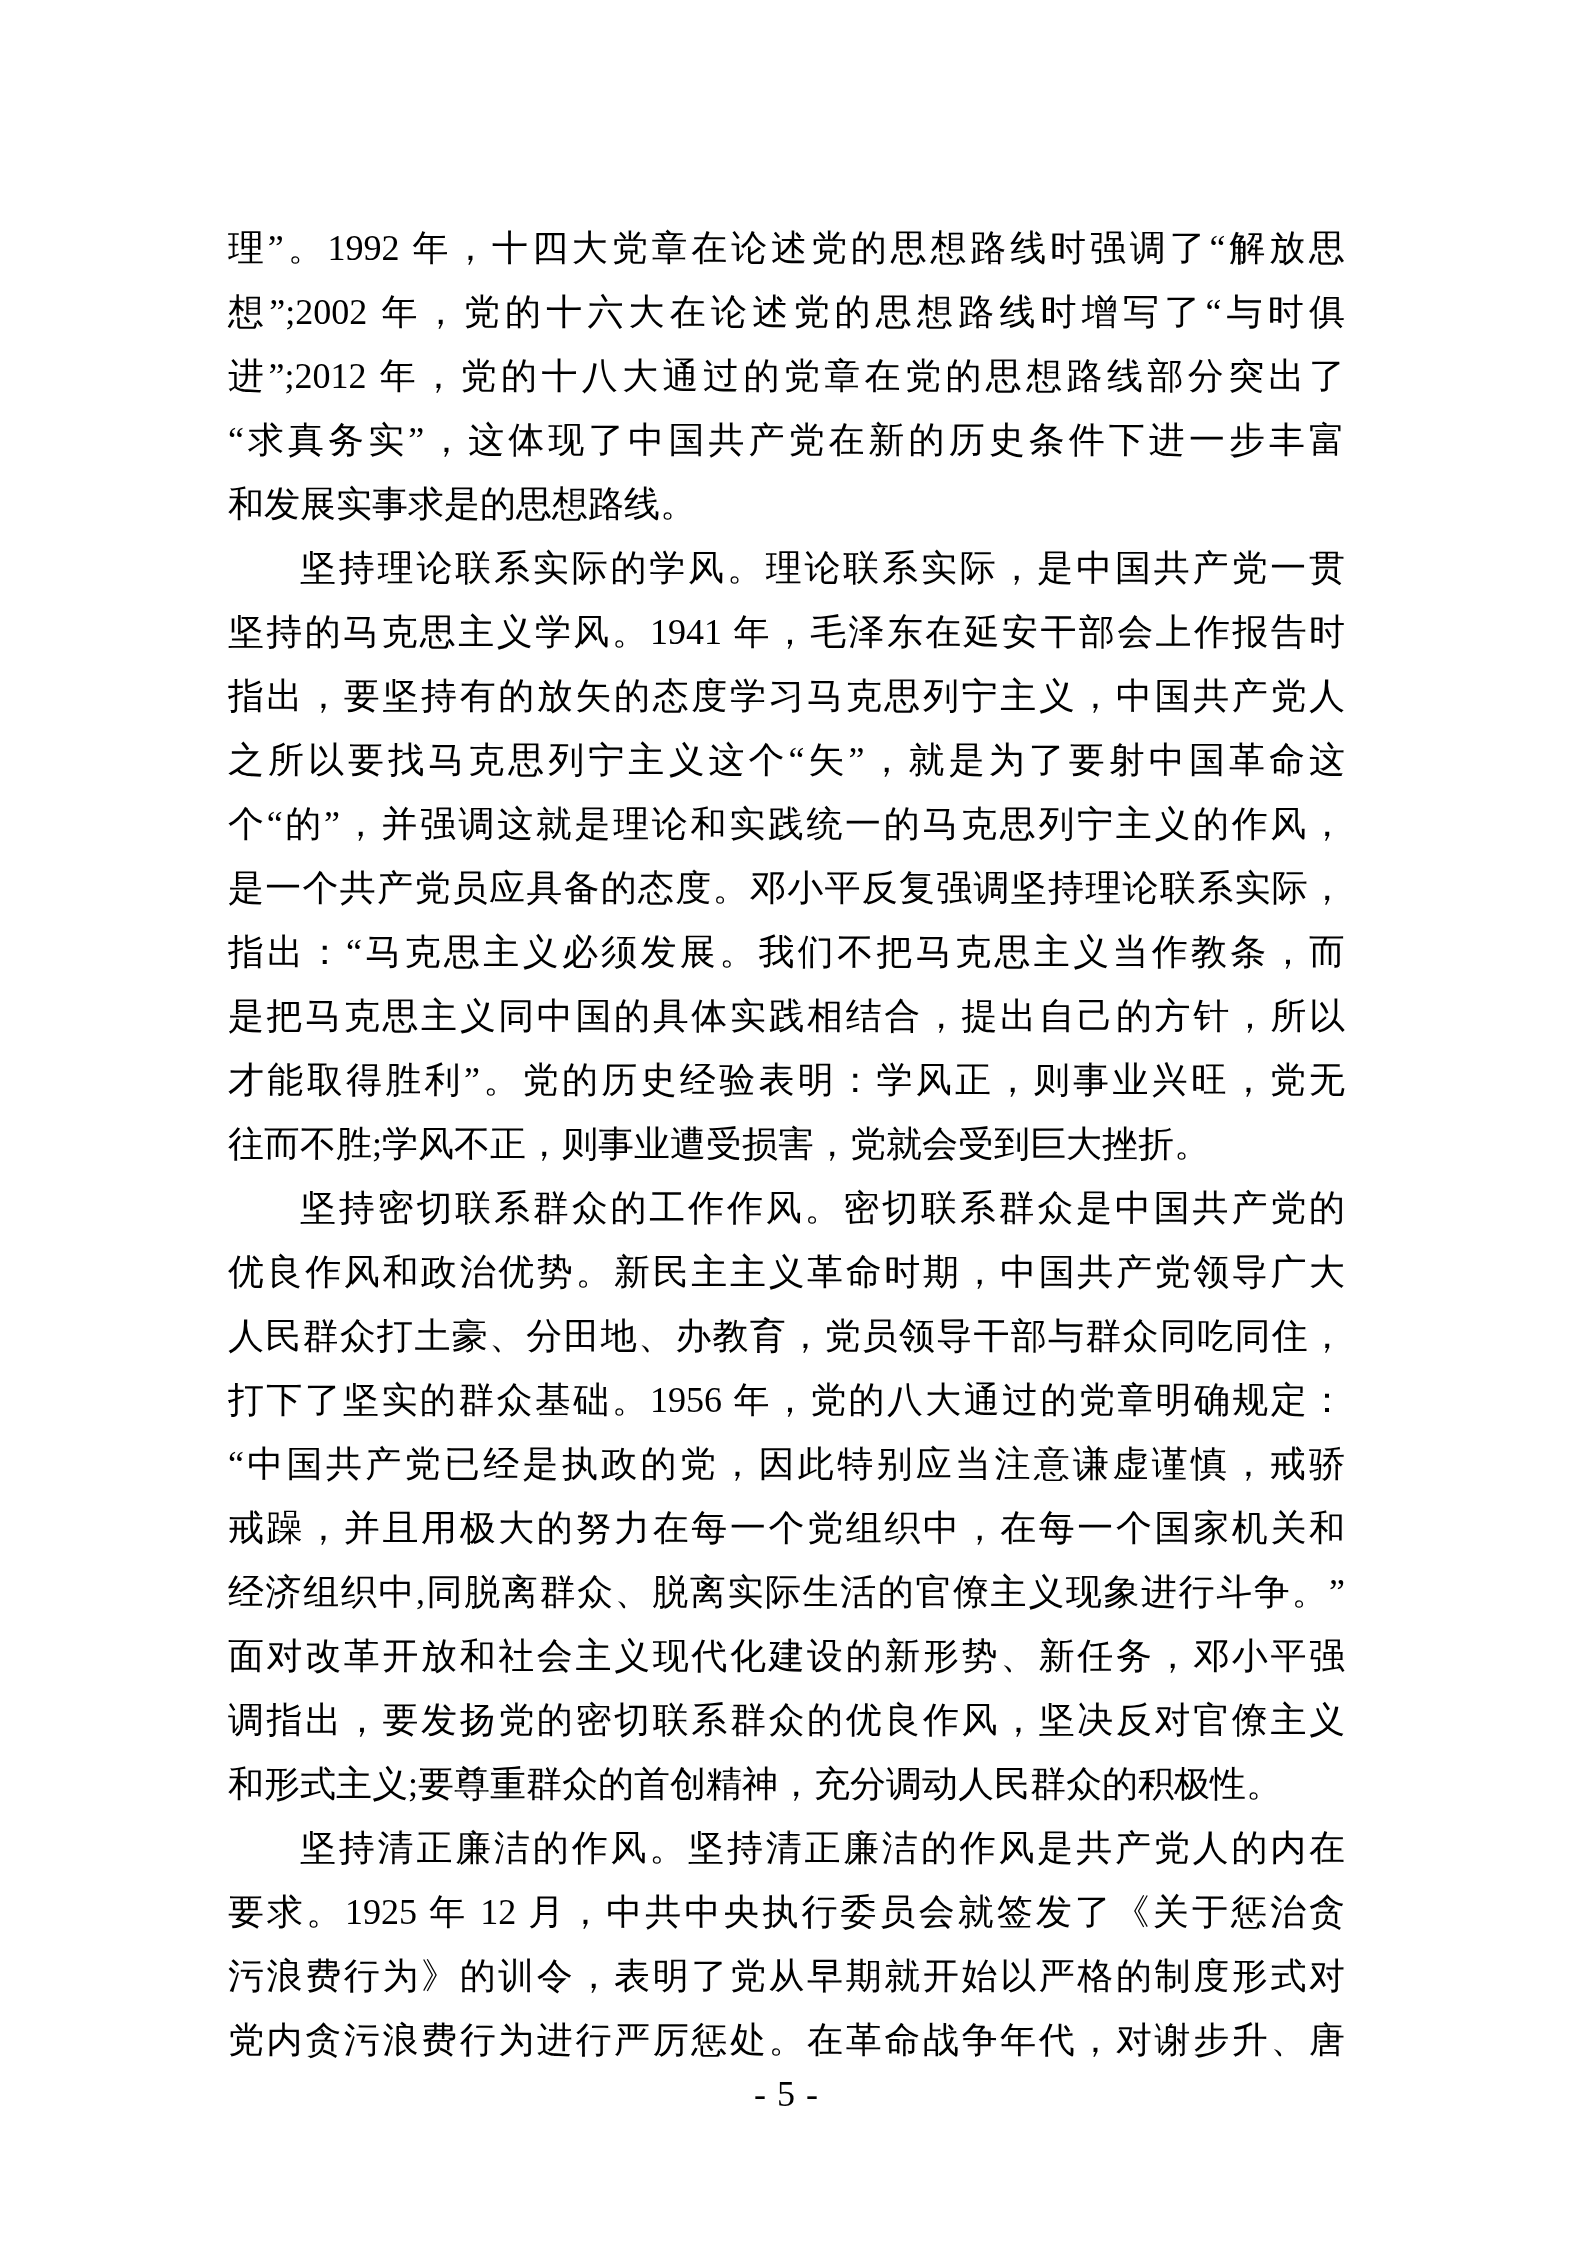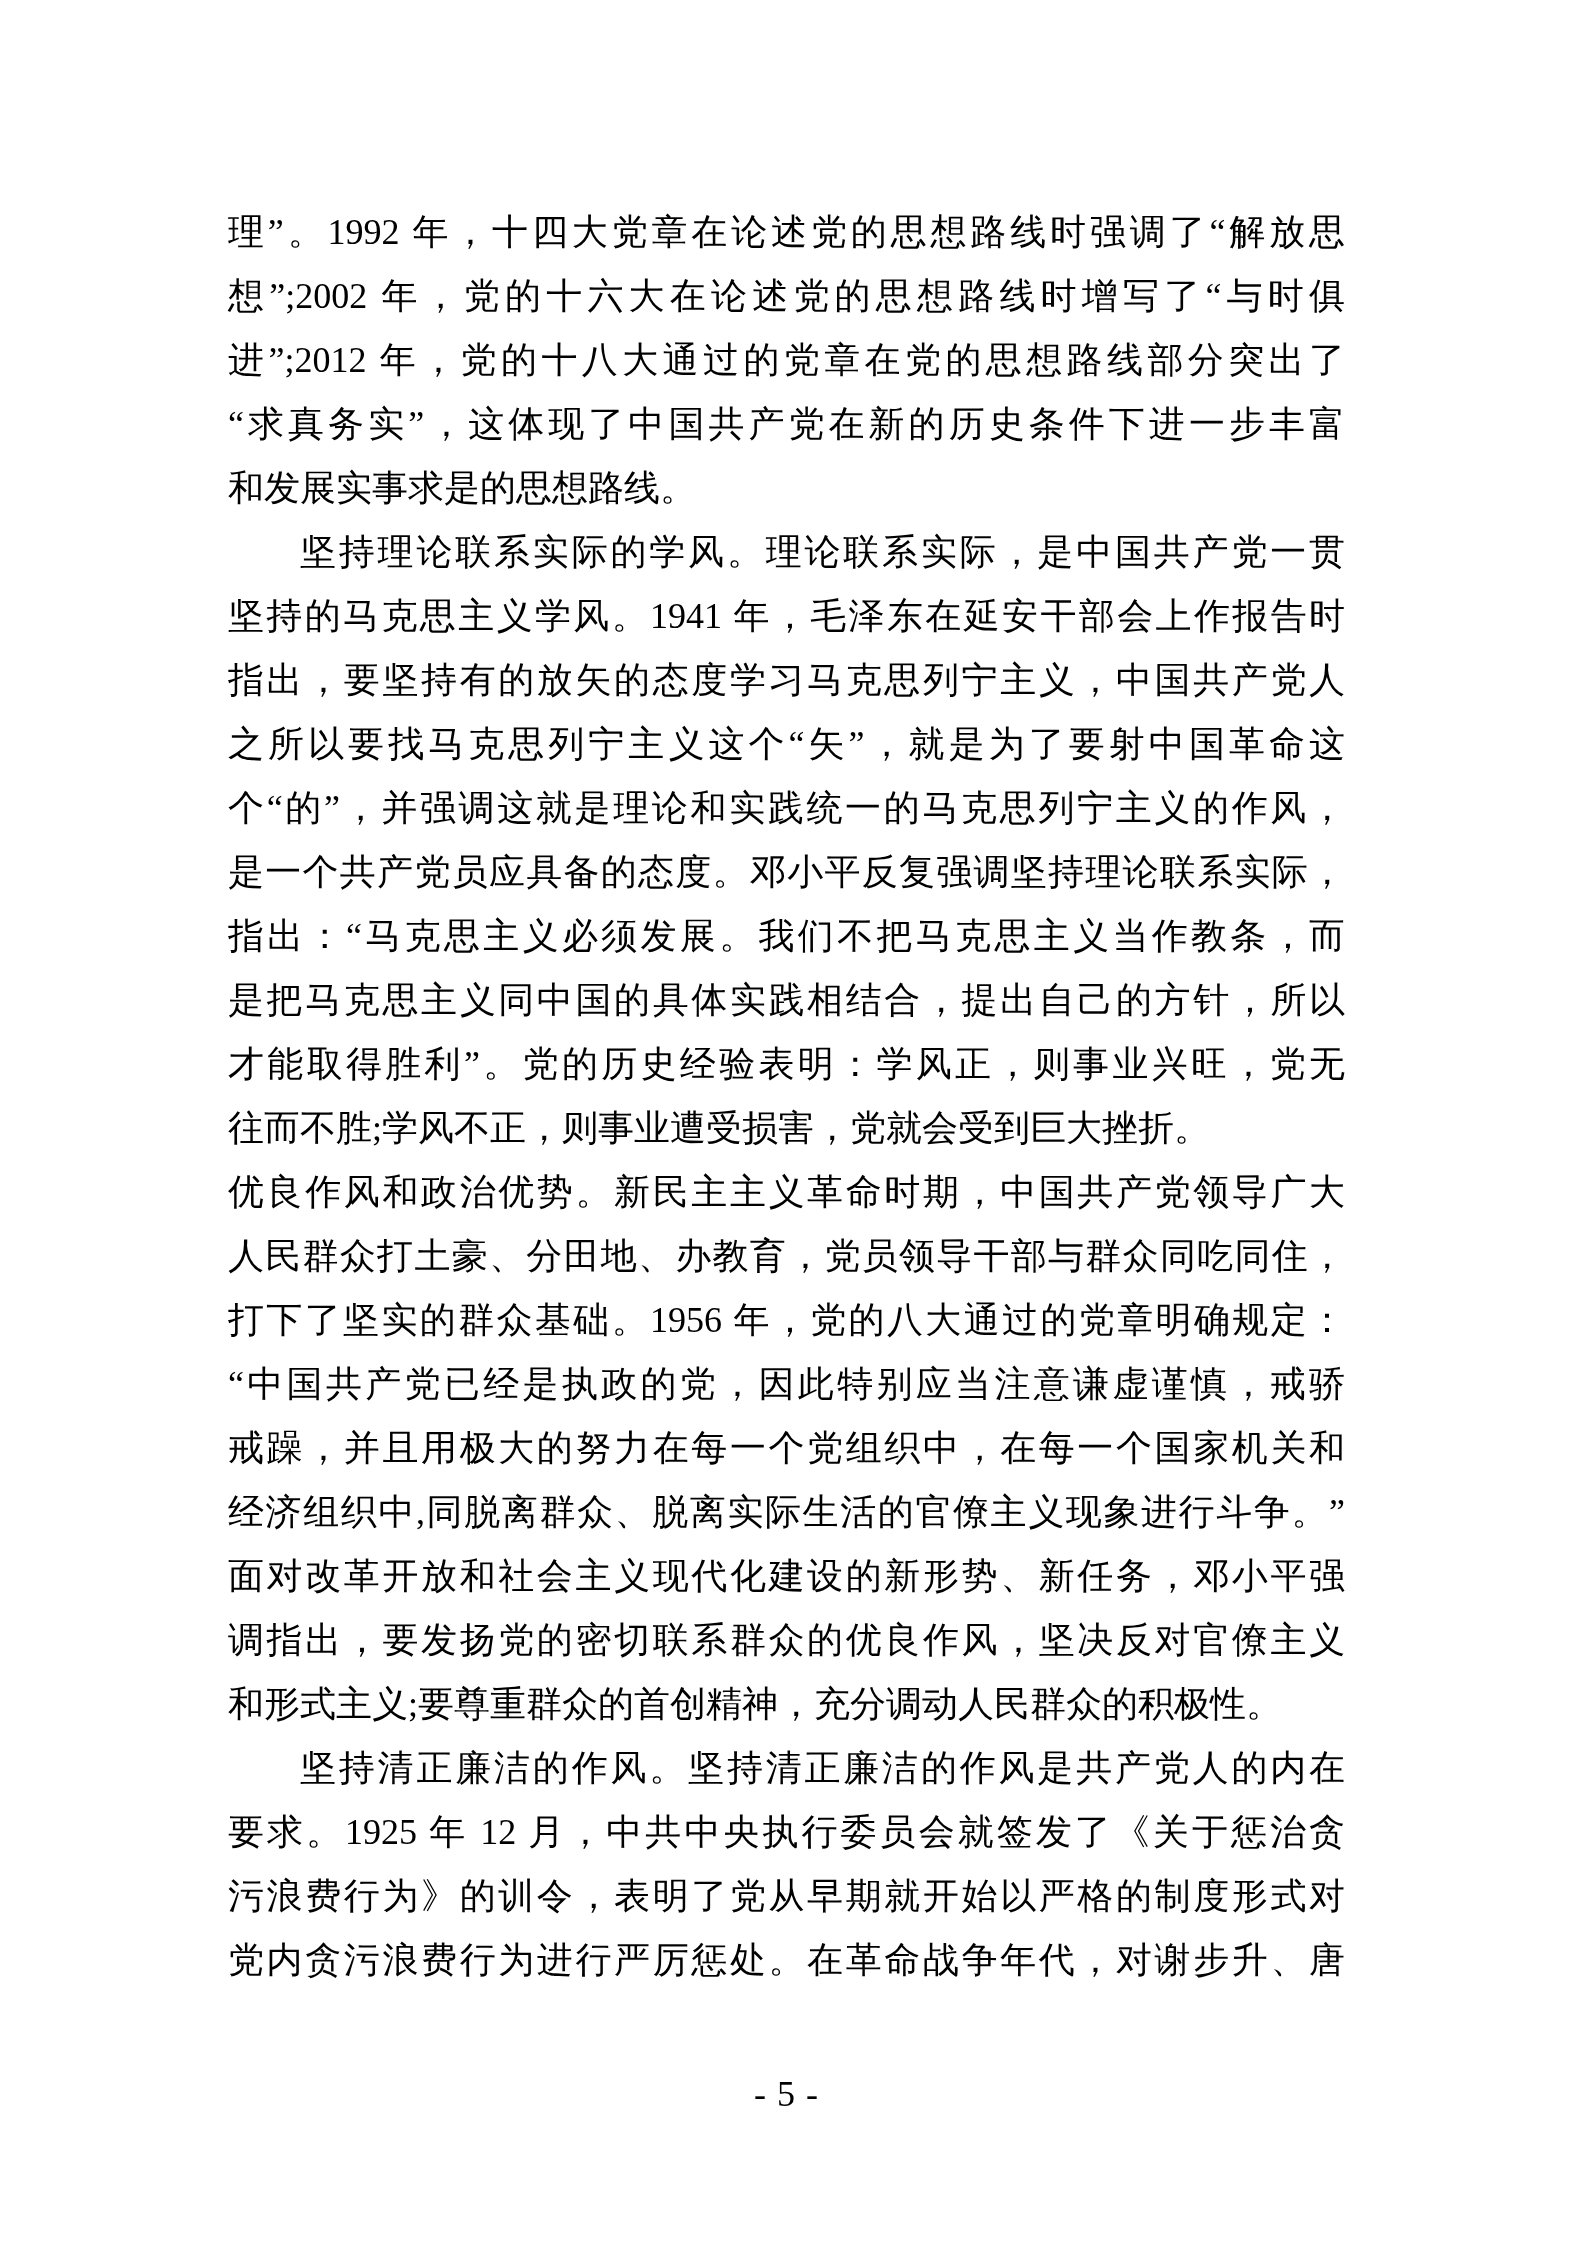--- a/index.html
+++ b/index.html
@@ -16,21 +16,21 @@
     overflow: hidden;
   }
   .page {
     position: absolute;
     inset: 0;
     background: #ffffff;
   }
   .text-block {
     position: absolute;
     left: 228px;
-    top: 200px;
+    top: 216px;
     width: 1117px;
   }
   .line {
     font-size: 36px;
     line-height: 64px;
     height: 64px;
     word-break: keep-all;
     white-space: nowrap;
   }
   .line.justify {
@@ -70,20 +70,21 @@
       <div class="line justify indent">坚持理论联系实际的学风。理论联系实际，是中国共产党一贯</div>
       <div class="line justify">坚持的马克思主义学风。1941 年，毛泽东在延安干部会上作报告时</div>
       <div class="line justify">指出，要坚持有的放矢的态度学习马克思列宁主义，中国共产党人</div>
       <div class="line justify">之所以要找马克思列宁主义这个“矢”，就是为了要射中国革命这</div>
       <div class="line justify">个“的”，并强调这就是理论和实践统一的马克思列宁主义的作风，</div>
       <div class="line justify">是一个共产党员应具备的态度。邓小平反复强调坚持理论联系实际，</div>
       <div class="line justify">指出：“马克思主义必须发展。我们不把马克思主义当作教条，而</div>
       <div class="line justify">是把马克思主义同中国的具体实践相结合，提出自己的方针，所以</div>
       <div class="line justify">才能取得胜利”。党的历史经验表明：学风正，则事业兴旺，党无</div>
       <div class="line flush">往而不胜;学风不正，则事业遭受损害，党就会受到巨大挫折。</div>
+      <div class="line justify indent">坚持密切联系群众的工作作风。密切联系群众是中国共产党的</div>
       <div class="line justify">优良作风和政治优势。新民主主义革命时期，中国共产党领导广大</div>
       <div class="line justify">人民群众打土豪、分田地、办教育，党员领导干部与群众同吃同住，</div>
       <div class="line justify">打下了坚实的群众基础。1956 年，党的八大通过的党章明确规定：</div>
       <div class="line justify">“中国共产党已经是执政的党，因此特别应当注意谦虚谨慎，戒骄</div>
       <div class="line justify">戒躁，并且用极大的努力在每一个党组织中，在每一个国家机关和</div>
       <div class="line justify">经济组织中,同脱离群众、脱离实际生活的官僚主义现象进行斗争。”</div>
       <div class="line justify">面对改革开放和社会主义现代化建设的新形势、新任务，邓小平强</div>
       <div class="line justify">调指出，要发扬党的密切联系群众的优良作风，坚决反对官僚主义</div>
       <div class="line flush">和形式主义;要尊重群众的首创精神，充分调动人民群众的积极性。</div>
       <div class="line justify indent">坚持清正廉洁的作风。坚持清正廉洁的作风是共产党人的内在</div>

